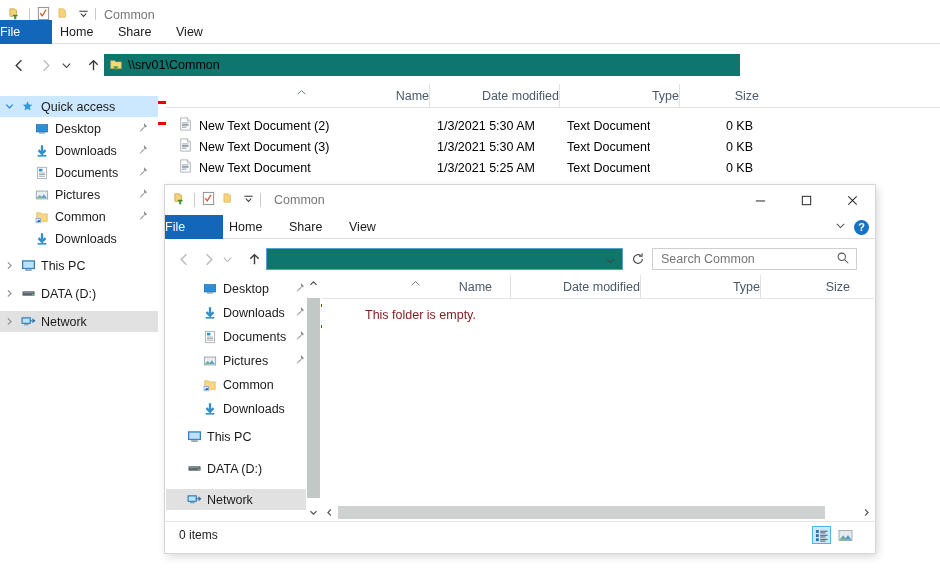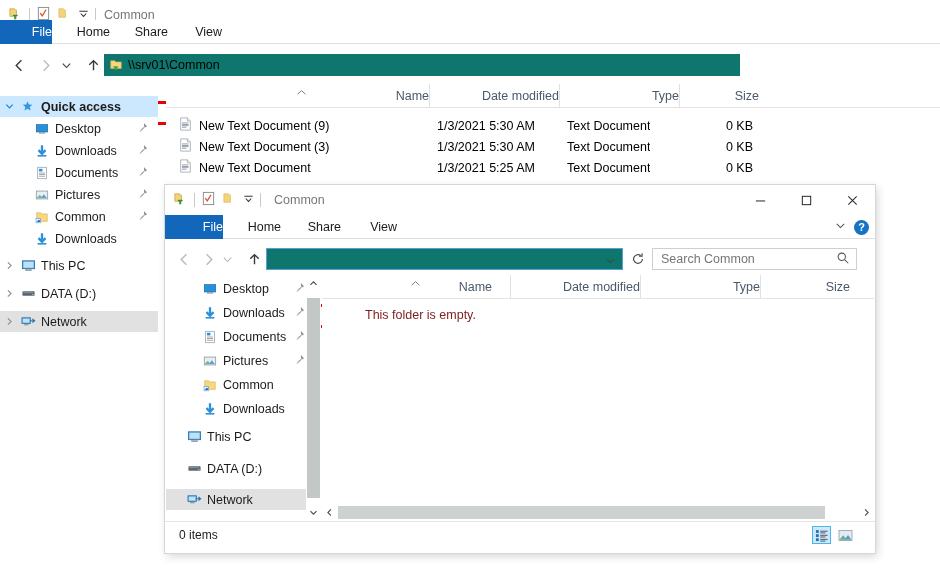--- a/index.html
+++ b/index.html
@@ -27,21 +27,21 @@
                font-size: 12.5px; color: #777777; white-space: nowrap; }
 
   .wctl { position: absolute; top: 0; height: 30px; width: 46px;
           display: flex; align-items: center; justify-content: center; }
   .wctl svg { display: block; }
 
   
   .ribbon { position: absolute; left: 0; height: 24px; width: 100%;
             background: #ffffff; border-bottom: 1px solid #dfdfdf; }
   .tab { position: absolute; top: 0; height: 24px; line-height: 24px;
-         text-align: right; font-size: 12.5px; color: #1b1b1b; cursor: default; }
+         text-align: left; font-size: 12.5px; color: #1b1b1b; cursor: default; }
   .tab.file { background: #1367ba; color: #ffffff; }
   .ribbon-right { position: absolute; right: 6px; top: 0; height: 24px;
                   display: flex; align-items: center; gap: 8px; }
   .help-circle { width: 15px; height: 15px; border-radius: 50%; background: #1673c4;
                  color: #fff; font-size: 11px; font-weight: bold; line-height: 15px;
                  text-align: center; }
 
   
   .addrrow { position: absolute; left: 0; width: 100%; height: 32px; background: #ffffff; }
   .navbtn { position: absolute; top: 0; height: 32px; width: 26px;
@@ -65,21 +65,21 @@
 
   
   .redbox { position: absolute; border: 3px solid #ee0000; background: transparent;
             pointer-events: none; }
 
   
   .navpane { position: absolute; background: #ffffff; overflow: hidden; }
   .nrow { position: absolute; left: 0; height: 21px; display: flex;
           align-items: center; width: 100%; font-size: 12.5px; color: #1b1b1b;
           white-space: nowrap; }
-  .nrow.sel { background: #cce8ff; font-weight: bold; }
+  .nrow.sel { background: #cce8ff; }
   .nrow.selgray { background: #e1e1e1; }
   .nchev { width: 18px; display: flex; align-items: center; justify-content: center; }
   .nicon { width: 20px; display: flex; align-items: center; justify-content: center; }
   .nlabel { padding-left: 3px; }
   .npin { position: absolute; }
 
   
   .listarea { position: absolute; background: #ffffff; overflow: hidden; }
   .colhdr { position: absolute; left: 0; top: 0; width: 100%; height: 24px;
             background: #ffffff; border-bottom: 1px solid #e3e3e3; }
@@ -377,21 +377,21 @@
               <path d="M1.5 1h7.6L12.5 4.4V15h-11z" fill="#fff" stroke="#9aa3ab" stroke-width=".9"></path>
               <path d="M9.1 1v3.4h3.4" fill="#e6eaee" stroke="#9aa3ab" stroke-width=".8"></path>
               <g fill="#6b7b8b">
                   <rect x="3" y="6.4" width="7.5" height=".8"></rect>
                   <rect x="3" y="8" width="7.5" height=".8"></rect>
                   <rect x="3" y="9.6" width="7.5" height=".8"></rect>
                   <rect x="3" y="11.2" width="5" height=".8"></rect>
                 </g>
             </svg>
           </span>
-          <span>New Text Document (9)</span>
+          <span>New Text Document (2)</span>
         </span>
         <span class="fcell" style="left:271px;">1/3/2021 5:30 AM</span>
         <span class="fcell" style="left:401px;">Text Document</span>
         <span class="fcell" style="left:553px;width:34px;text-align:right;">0 KB</span>
       </div>
 
       <div class="frow" style="top:52px;">
         <span class="fcell fname" style="left:13px;">
           <span>
             <svg width="13" height="14" viewBox="0 0 14 16">

